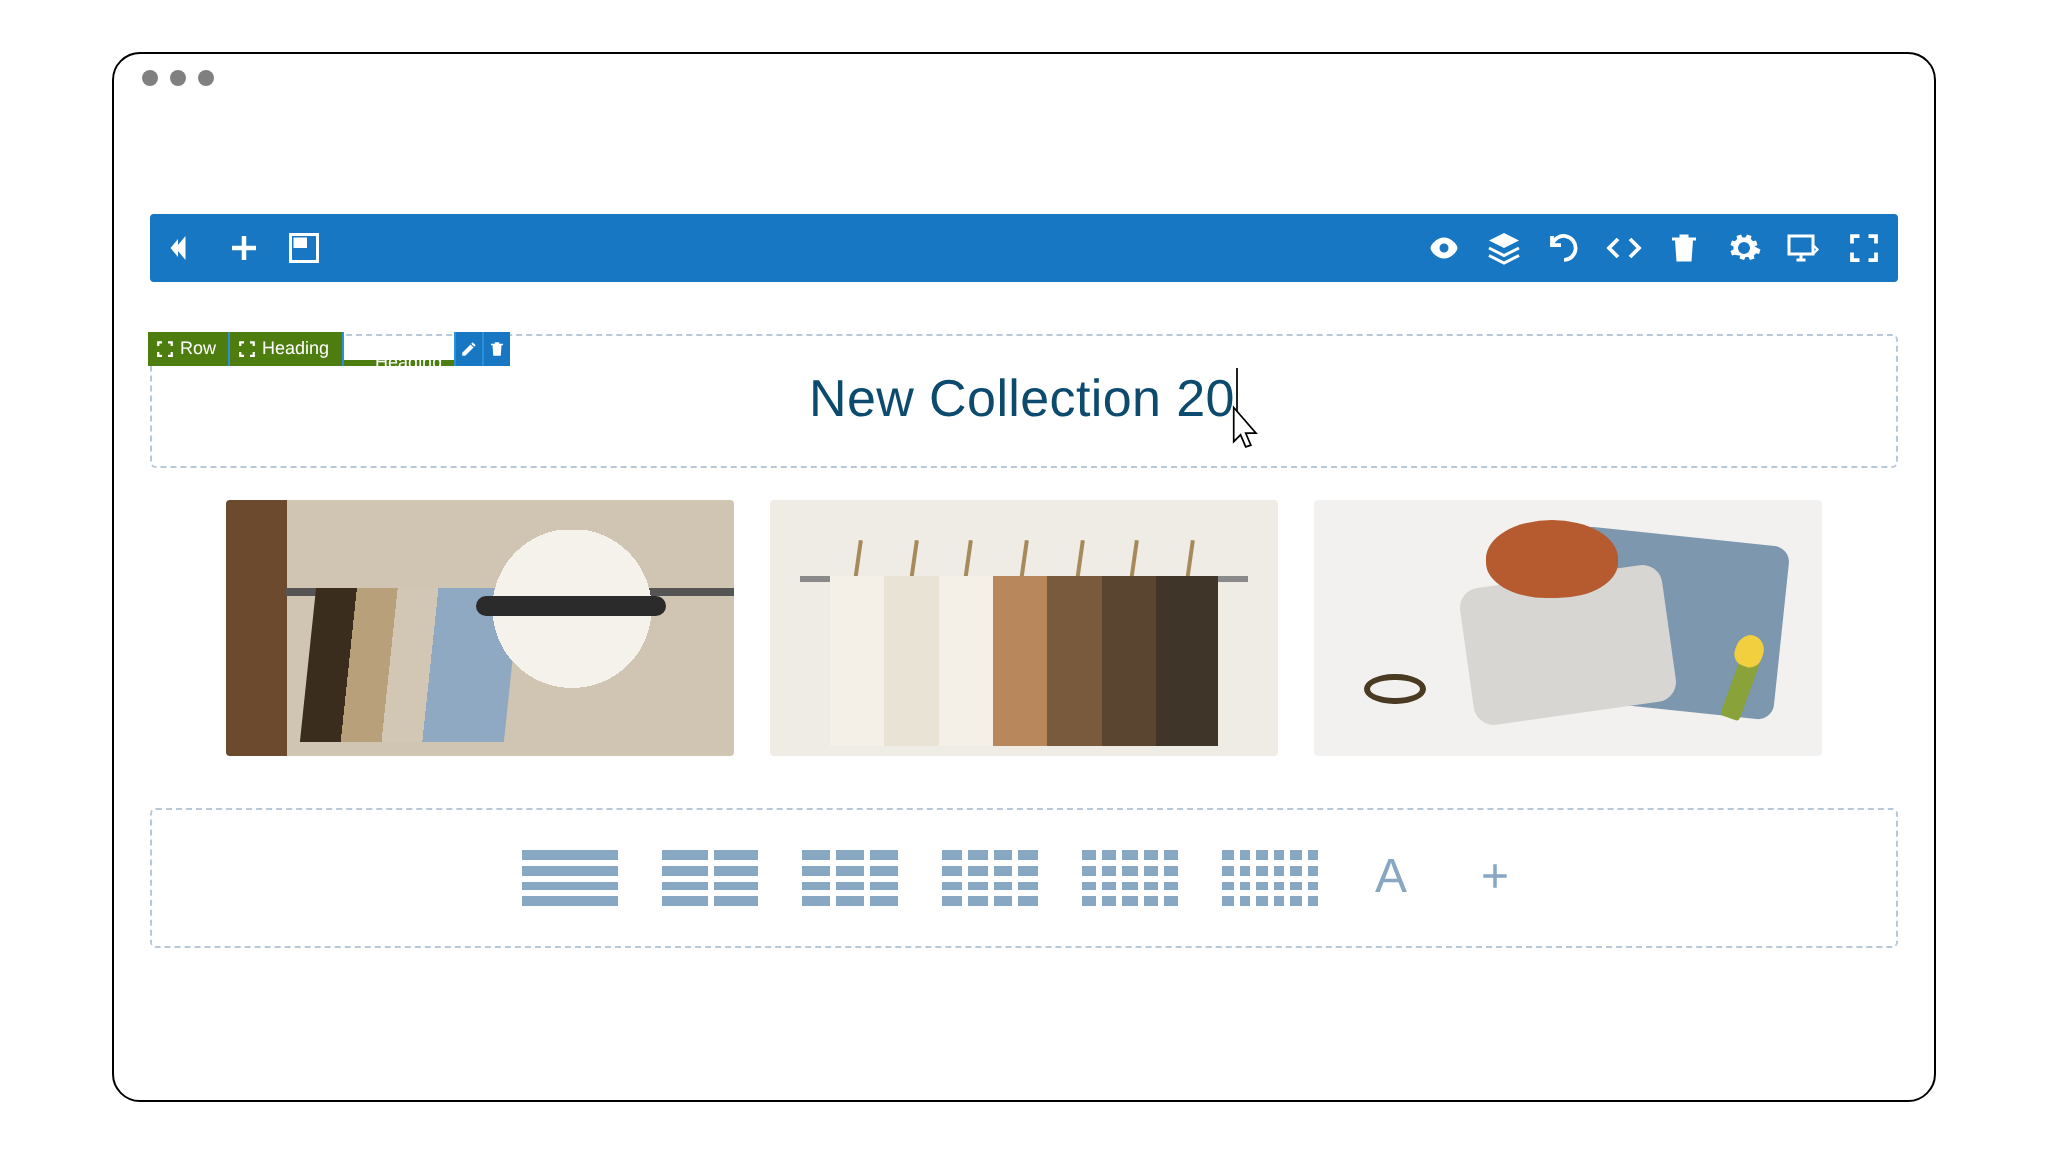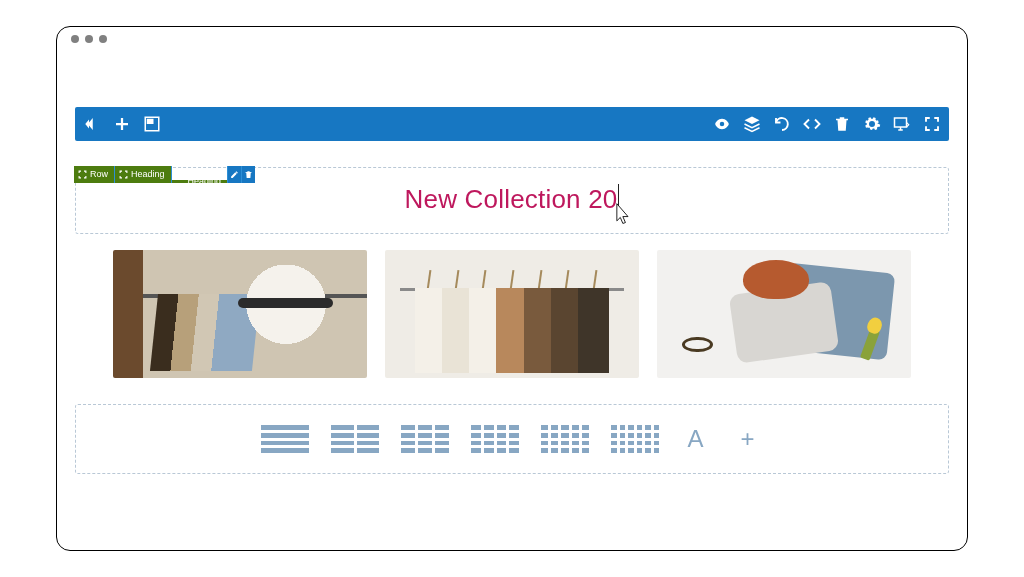--- a/index.html
+++ b/index.html
@@ -92,21 +92,21 @@
     display:flex;align-items:center;justify-content:center;
     border-left: 1px solid #2d8fd6;
     cursor:pointer;
   }
   .bc-action svg { width:9px; height:9px; }
 
   .heading-input {
     display: inline-block;
     font-size: 26px;
     font-weight: 300;
-    color: #be185d;
+    color: #0c4a6e;
     font-family: inherit;
     position: relative;
     letter-spacing: 0.2px;
   }
   .text-cursor {
     display:inline-block;
     width:1px; height:28px;
     background:#222;
     vertical-align: -4px;
     margin-left:1px;

